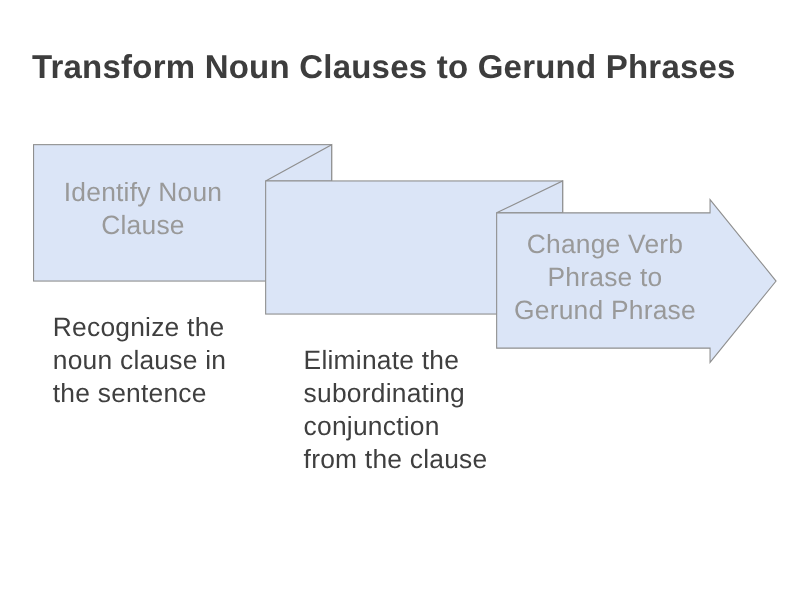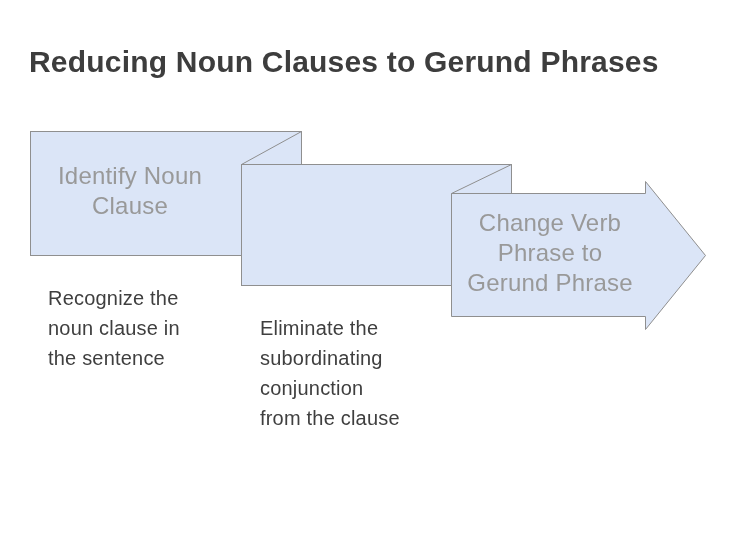--- a/index.html
+++ b/index.html
@@ -46,34 +46,34 @@
     line-height: 30px;
     letter-spacing: 0.2px;
   }
   .step-label.l1 { left: 30px;  top: 161px; width: 200px; }
   .step-label.l2 { left: 241px; top: 180px; width: 198px; }
   .step-label.l3 { left: 451px; top: 208px; width: 198px; }
   .step-desc {
     position: absolute;
     white-space: pre-line;
     color: #3f3f3f;
-    font-size: 20px;
+    font-size: 24px;
     line-height: 30px;
     letter-spacing: 0.2px;
   }
   .step-desc.d1 { left: 48px;  top: 283px; width: 230px; }
-  .step-desc.d2 { left: 260px; top: 313px; width: 230px; }
+  .step-desc.d2 { left: 276px; top: 313px; width: 230px; }
   .step-desc.d3 { left: 468px; top: 343px; width: 240px; }
 </style>
 </head>
 <body>
 
 <div class="stage">
 
-  <h1 class="title">Reducing Noun Clauses to Gerund Phrases</h1>
+  <h1 class="title">Transform Noun Clauses to Gerund Phrases</h1>
 
   <svg class="diagram" width="737" height="557" viewBox="0 0 737 557">
 
     <rect class="shape" x="30.5" y="131.5" width="271" height="124" fill="#dbe5f7"></rect>
     <polygon class="shape" points="301.5,131.5 301.5,164.5 241.5,164.5" fill="#dbe5f7"></polygon>
 
     <rect class="shape" x="241.5" y="164.5" width="270" height="121" fill="#dbe5f7"></rect>
     <polygon class="shape" points="511.5,164.5 511.5,193.5 451.5,193.5" fill="#dbe5f7"></polygon>
 
     <polygon class="shape" fill="#dbe5f7" points="451.5,193.5 645.5,193.5 645.5,181.5 705.5,255.5 645.5,329.5 645.5,316.5 451.5,316.5"></polygon>

